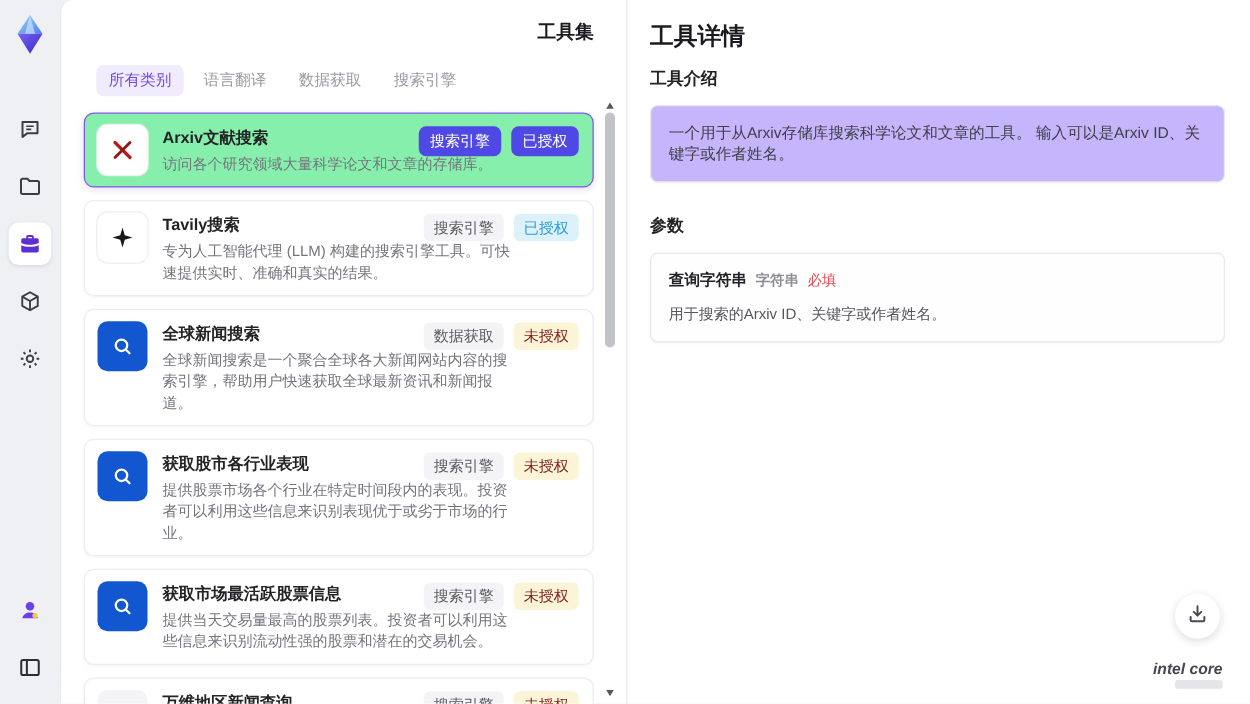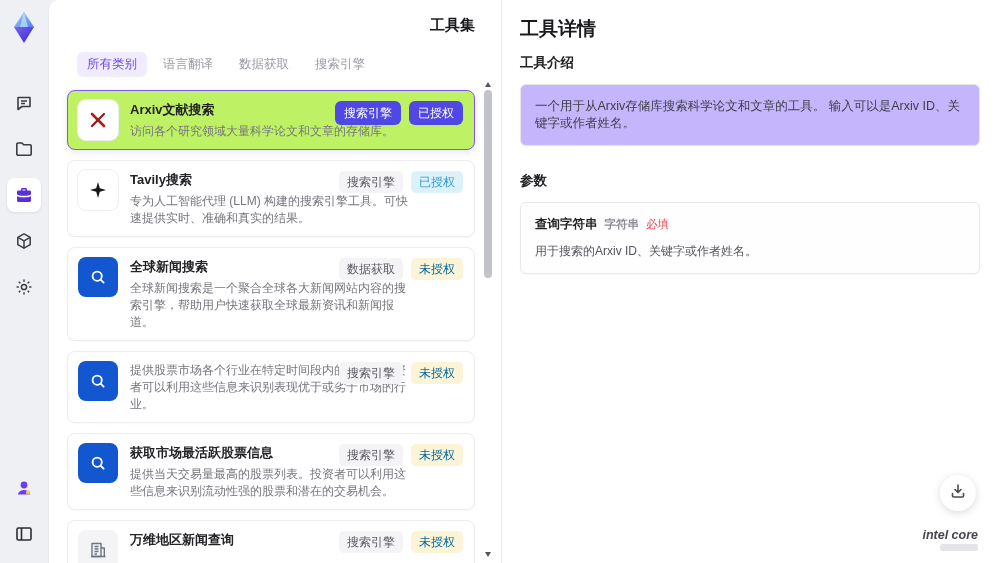--- a/index.html
+++ b/index.html
@@ -39,21 +39,21 @@
   }
   .tab.active { background:#f1ecfd; color:#7048e8; }
   
   .cards { position:relative; }
   .card {
     position:relative; background:#ffffff; border:1px solid #ececf1;
     border-radius:8px; padding:9px 10px; margin-bottom:10px; display:flex;
     cursor:pointer; box-shadow:0 1px 2px rgba(20,20,40,.03);
   }
   .card.selected {
-    background:#bef264; border:1.5px solid #8057e8;
+    background:#86efac; border:1.5px solid #8057e8;
     box-shadow:0 2px 6px rgba(110,70,220,.15);
     align-items:center;
   }
   .tool-icon {
     width:40px; height:40px; border-radius:8px; background:#f4f4f6;
     display:flex; align-items:center; justify-content:center; flex-shrink:0;
   }
   .tool-icon.white { background:#ffffff; box-shadow:0 0 0 1px #eee; }
   .tool-icon.blue { background:#1257cf; }
   .tool-body { margin-left:12px; padding-top:1px; }
@@ -61,21 +61,21 @@
   .tool-desc {
     font-size:12px; color:#75757e; line-height:17px; max-width:280px;
   }
   .card-badges { position:absolute; right:11px; top:10px; display:flex; gap:8px; }
   .badge {
     font-size:12px; line-height:1; padding:5px 8px; border-radius:5px; white-space:nowrap;
   }
   .badge.cat { background:#f4f4f6; color:#5a5a63; }
   .badge.solid { background:#5048e5; color:#ffffff; padding:6px 9px; border-radius:6px; }
   .badge.ok { background:#ddf1fb; color:#2f9dd0; }
-  .badge.no { background:#fcf4d7; color:#0369a1; }
+  .badge.no { background:#fcf4d7; color:#7f1d1d; }
   
   .vscroll { position:absolute; right:9px; top:84px; bottom:8px; width:8px; }
   .vscroll .thumb {
     position:absolute; top:6px; left:0; width:8px; height:188px;
     background:#c2c2c9; border-radius:4px;
   }
   .arr { position:absolute; left:1px; width:0; height:0; border-left:3.5px solid transparent; border-right:3.5px solid transparent; }
   .arr.up { top:-2px; border-bottom:5px solid #55555c; }
   .arr.down { bottom:-2px; border-top:5px solid #55555c; }
   
@@ -257,20 +257,21 @@
       </div>
 
       <div class="card">
         <div class="tool-icon blue">
           <svg width="20" height="20" viewBox="0 0 20 20" fill="none" stroke="#ffffff" stroke-width="1.8">
             <circle cx="9.2" cy="9.2" r="4.6"></circle>
             <path d="M12.6 12.6 L15.6 15.6" stroke-linecap="round"></path>
           </svg>
         </div>
         <div class="tool-body">
+          <div class="tool-name">获取股市各行业表现</div>
           <div class="tool-desc">提供股票市场各个行业在特定时间段内的表现。投资者可以利用这些信息来识别表现优于或劣于市场的行业。</div>
         </div>
         <div class="card-badges">
           <span class="badge cat">搜索引擎</span>
           <span class="badge no">未授权</span>
         </div>
       </div>
 
       <div class="card">
         <div class="tool-icon blue">

